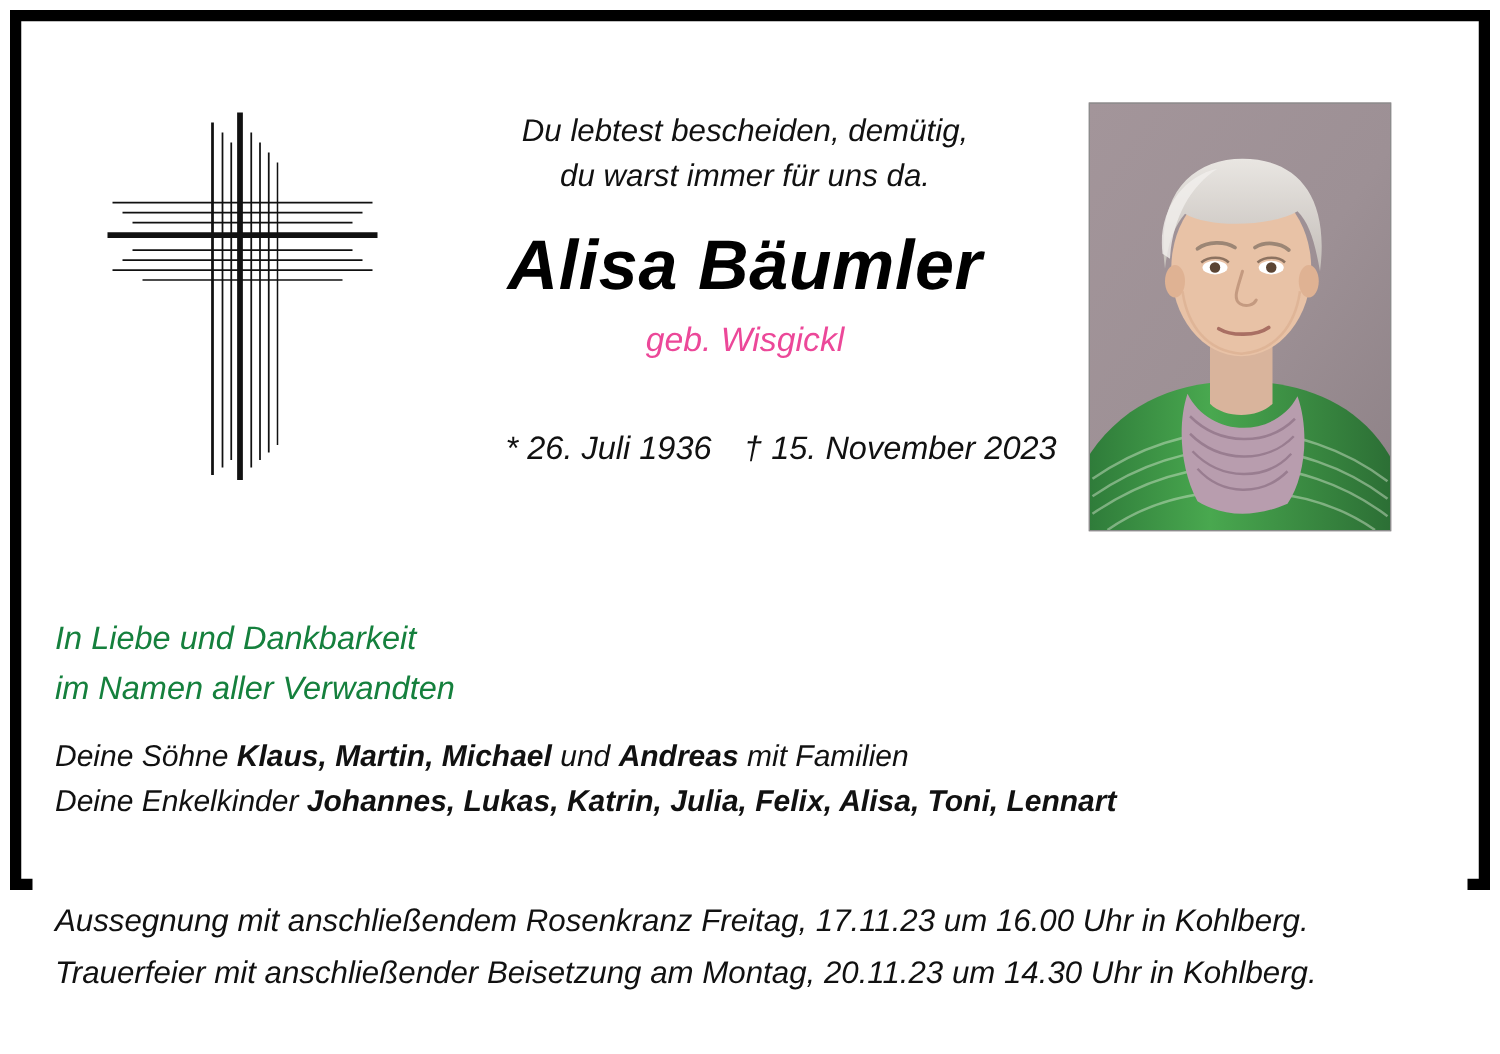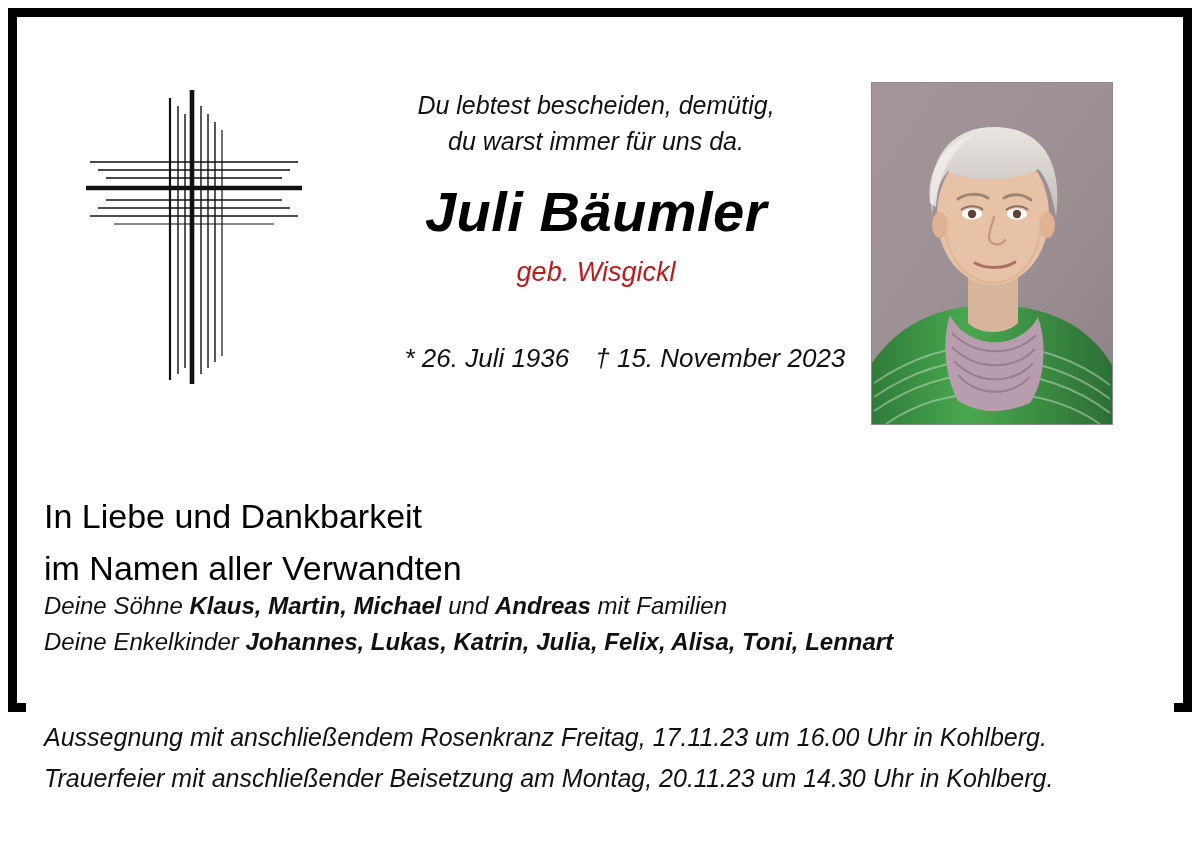--- a/index.html
+++ b/index.html
@@ -80,21 +80,21 @@
     font-size: 56px;
     line-height: 1.1;
     letter-spacing: 0.5px;
     margin: 22px 0 0 0;
     color: #000;
   }
   .maiden-name {
     font-style: italic;
     font-size: 27px;
     margin: 14px 0 0 0;
-    color: #b91c1c;
+    color: #ec4899;
   }
   .life-dates {
     font-style: italic;
     font-size: 26px;
     margin: 24px 0 0 0;
     color: #111;
     white-space: pre;
   }
   .life-dates .gap { display: inline-block; width: 26px; }
 
@@ -120,23 +120,24 @@
     font-style: italic;
     font-size: 26px;
     color: #111;
   }
   .places b { font-weight: bold; }
 
   .gratitude {
     position: absolute;
     left: 18px;
     top: 465px;
-    font-size: 34px;
+    font-style: italic;
+    font-size: 26px;
     line-height: 1.52;
-    color: #000000;
+    color: #15803d;
   }
 
   .family {
     position: absolute;
     left: 18px;
     top: 562px;
     font-style: italic;
     font-size: 24px;
     line-height: 1.5;
     color: #111;
@@ -187,21 +188,21 @@
           <line x1="30" y1="140" x2="190" y2="140" stroke-width="1.2"></line>
         </g>
       </svg>
     </div>
 
     <div class="header-block">
       <p class="verse">
         <span class="verse-line">Du lebtest bescheiden, demütig,</span>
         <span class="verse-line">du warst immer für uns da.</span>
       </p>
-      <h1 class="deceased-name">Juli Bäumler</h1>
+      <h1 class="deceased-name">Alisa Bäumler</h1>
       <p class="maiden-name">geb. Wisgickl</p>
       <p class="life-dates">
         <span>* 26. Juli 1936</span><span class="gap"></span><span>† 15. November 2023</span>
       </p>
     </div>
 
     <div class="portrait">
       <svg width="240" height="341" viewBox="0 0 240 341" xmlns="http://www.w3.org/2000/svg">
         <defs>
           <linearGradient id="bgGrad" x1="0" y1="0" x2="1" y2="1">

